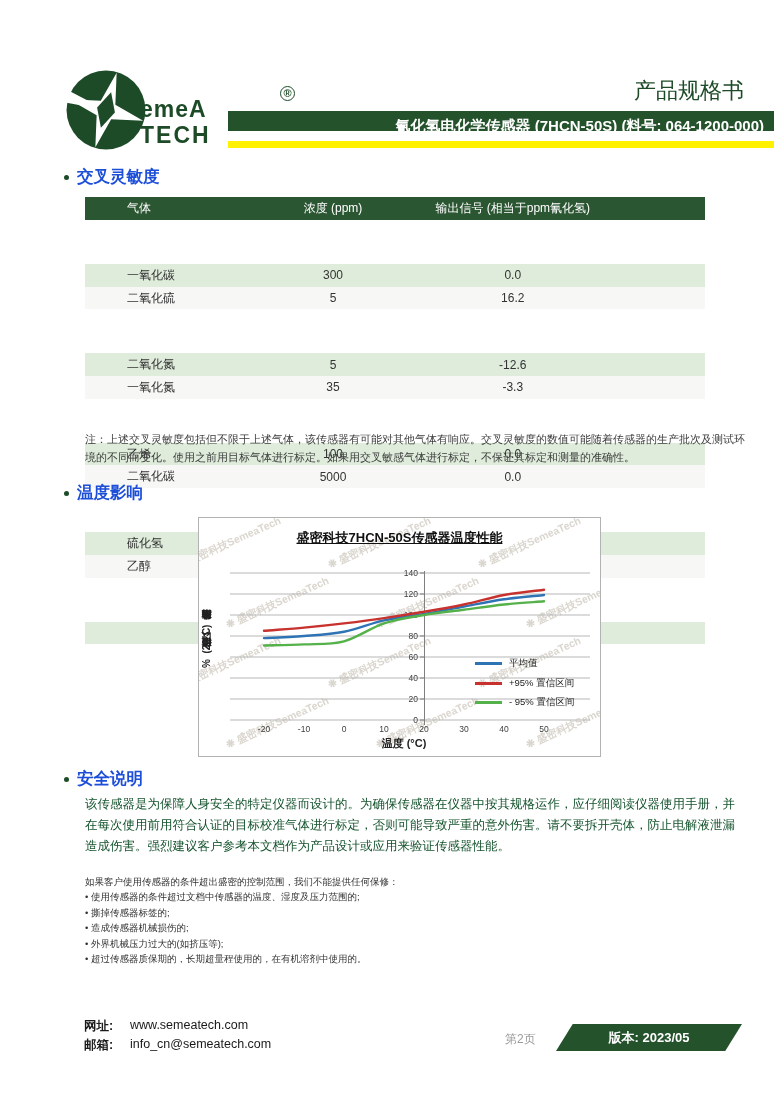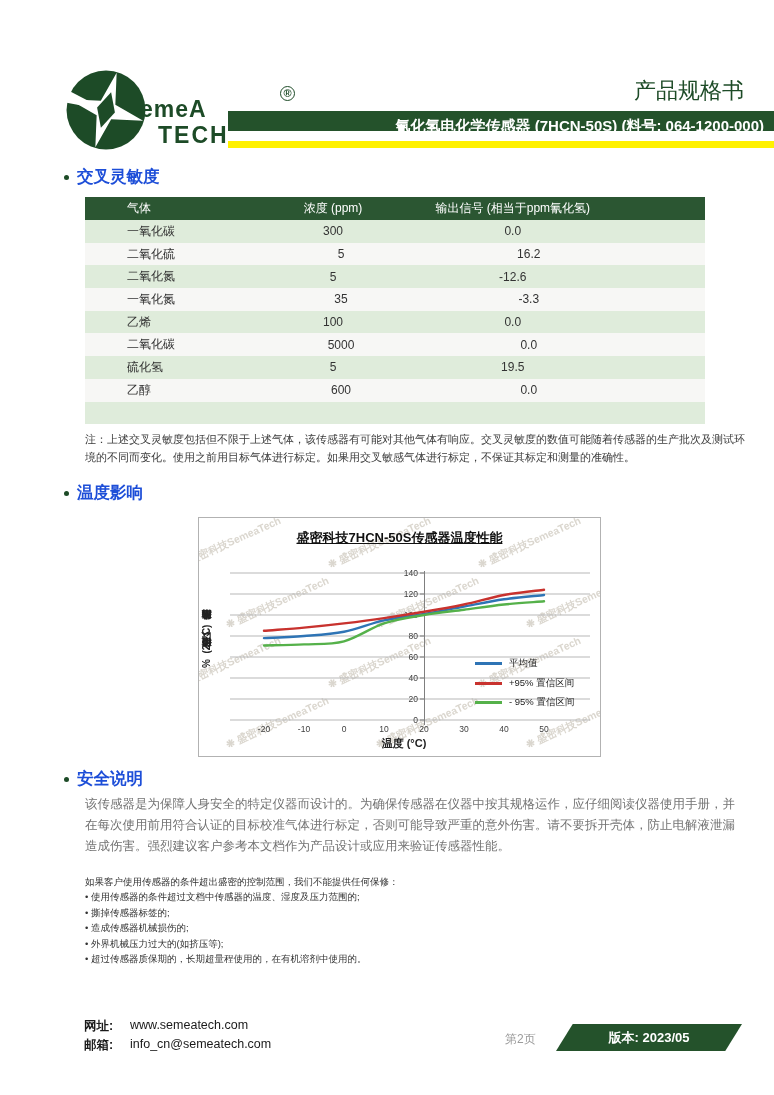--- a/index.html
+++ b/index.html
@@ -4,42 +4,42 @@
 <style>
   html,body{margin:0;padding:0;background:#e8e8e8;}
   .page{position:relative;width:774px;height:1095px;background:#ffffff;margin:0 auto;
         font-family:"Liberation Sans",sans-serif;overflow:hidden;}
 
   
   .logo{position:absolute;left:64px;top:68px;display:flex;align-items:flex-start;}
   .logo svg{display:block;}
   .logo-text{position:absolute;left:76px;top:30px;color:#1d4b27;font-weight:bold;line-height:1;}
   .logo-l1{font-size:23px;letter-spacing:1px;}
-  .logo-l2{font-size:23px;letter-spacing:2px;margin-left:18px;margin-top:3px;}
+  .logo-l2{font-size:23px;letter-spacing:2px;margin-top:3px;}
   .logo-reg{position:absolute;left:140px;top:-12px;font-size:11px;font-weight:bold;color:#1d4b27;
             border:1.5px solid #1d4b27;border-radius:50%;width:13px;height:13px;line-height:13px;
             text-align:center;}
   .doc-title{position:absolute;right:30px;top:76px;font-size:22px;color:#1d4b27;font-weight:400;}
   .green-bar{position:absolute;left:228px;top:111px;width:546px;height:20px;background:#24522b;
              color:#fff;font-weight:bold;font-size:15px;line-height:30px;text-align:right;
              padding-right:10px;box-sizing:border-box;}
   .yellow-bar{position:absolute;left:228px;top:141px;width:546px;height:7px;background:#fff100;}
 
   
   .sec-h{position:absolute;left:64px;display:flex;align-items:center;gap:8px;color:#1d4ed8;
          font-weight:bold;font-size:16.5px;}
   .sec-h .dot{width:5px;height:5px;border-radius:50%;background:#1d4b27;flex:none;}
 
   
   .xtable{position:absolute;left:85px;top:197px;width:620px;font-size:12px;color:#333;}
   .xt-head,.xt-row{display:grid;grid-template-columns:27% 26% 32% 15%;align-items:center;}
   .xt-head{background:#2b5632;color:#fff;height:23px;}
   .xt-row{height:22.7px;}
-  .xt-row.even{background:#dfecdb;}
-  .xt-row.odd{background:#f7f7f5;gap:8px;}
+  .xt-row.even{background:#dfecdb;margin-top:44px;}
+  .xt-row.odd{background:#f7f7f5;}
   .c1{padding-left:42px;}
   .c2,.c3{text-align:center;}
 
   .note{position:absolute;left:85px;top:431px;width:662px;font-size:11px;line-height:1.62;color:#3b3b3b;}
 
   
   .chart-box{position:absolute;left:198px;top:517px;width:403px;height:240px;background:#fff;
              border:1px solid #b2b2b2;box-sizing:border-box;overflow:hidden;}
   .chart-title{position:absolute;left:0;right:0;top:11px;text-align:center;font-weight:bold;
                font-size:13px;color:#111;z-index:3;text-decoration:underline;}
@@ -49,21 +49,21 @@
   .x-label{position:absolute;left:135px;top:218px;width:140px;text-align:center;font-weight:bold;
            font-size:11px;color:#222;z-index:3;}
   .legend{position:absolute;left:276px;top:136px;z-index:4;}
   .legend-item{display:flex;align-items:center;gap:7px;height:19.5px;font-size:9.5px;color:#222;}
   .legend-chip{width:27px;height:3px;flex:none;}
   .wm{position:absolute;inset:0;z-index:1;pointer-events:none;}
   .wm span{position:absolute;font-size:10.5px;font-weight:bold;color:rgba(167,158,138,0.42);
            white-space:nowrap;transform:rotate(-24deg);}
 
   
-  .safety-para{position:absolute;left:85px;top:794px;width:660px;font-size:12.5px;line-height:1.68;color:#737373;}
+  .safety-para{position:absolute;left:85px;top:794px;width:660px;font-size:12.5px;line-height:1.68;color:#14532d;}
   .disclaimer{position:absolute;left:85px;top:874px;width:640px;font-size:9.5px;line-height:1.63;color:#333;}
 
   
   .f-row{position:absolute;left:84px;font-size:12.5px;color:#1a1a1a;display:flex;}
   .f-row .lab{width:46px;font-weight:bold;}
   .page-num{position:absolute;left:505px;top:1031px;font-size:12px;color:#9b9b9b;}
   .version-badge{position:absolute;left:556px;top:1024px;width:186px;height:27px;background:#24522b;
                  clip-path:polygon(9% 0,100% 0,91% 100%,0 100%);color:#fff;font-weight:bold;
                  font-size:13px;line-height:27px;text-align:center;}
 </style>

